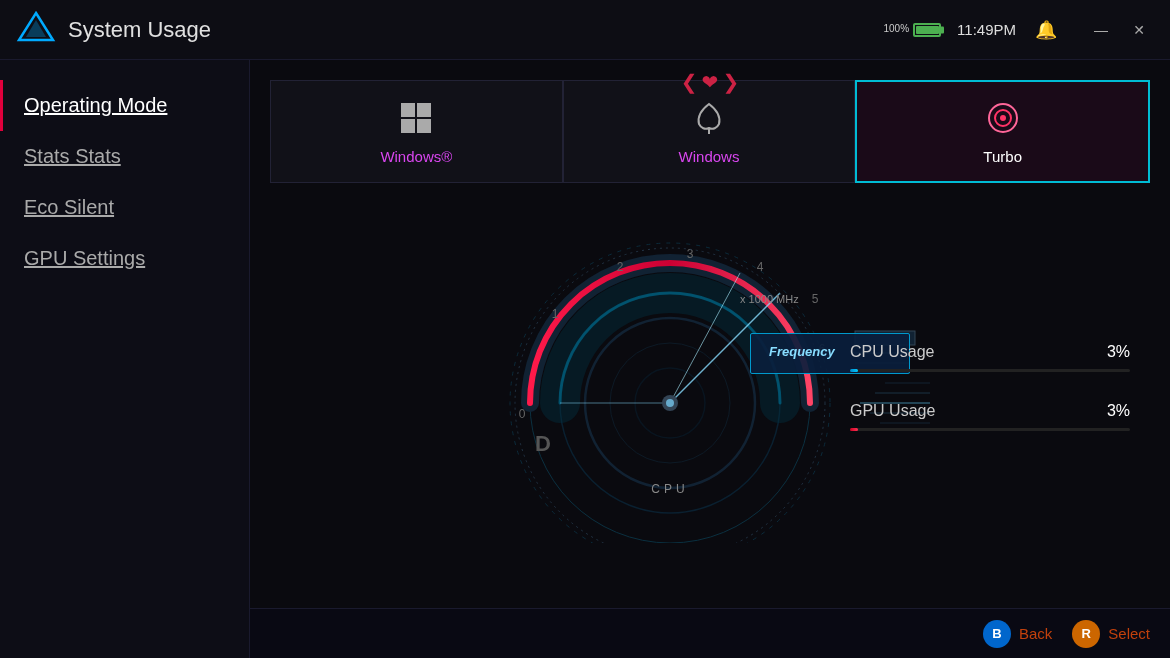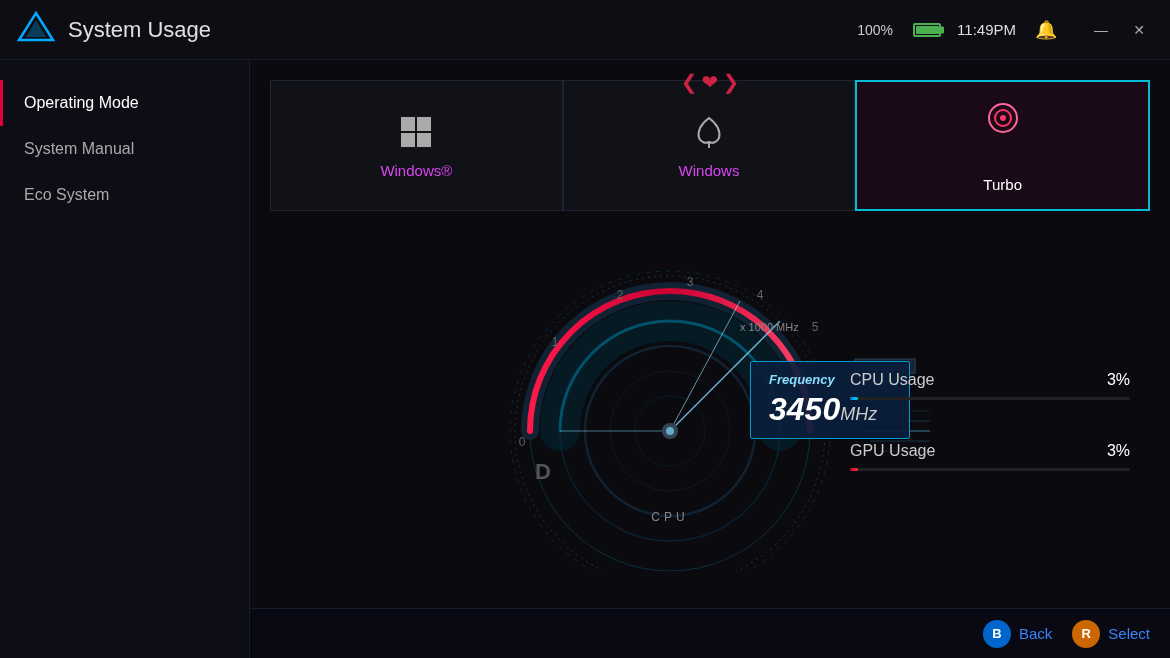--- a/index.html
+++ b/index.html
@@ -33,23 +33,23 @@
       color: #e0e0e0;
       flex: 1;
     }
     .titlebar-right {
       display: flex;
       align-items: center;
       gap: 16px;
     }
     .battery-info {
       display: flex;
-      align-items: center;
-      gap: 20px;
-      font-size: 14px;
+      align-items: flex-start;
+      gap: 4px;
+      font-size: 10px;
       color: #ccc;
     }
     .battery-bar {
       width: 28px;
       height: 14px;
       border: 2px solid #4caf50;
       border-radius: 2px;
       position: relative;
       display: inline-block;
     }
@@ -112,25 +112,26 @@
 
     
     .sidebar {
       width: 250px;
       background: #0d0d16;
       padding-top: 20px;
       border-right: 1px solid #1a1a2e;
     }
     .sidebar-item {
       padding: 14px 24px;
-      font-size: 16px;
+      font-size: 20px;
       color: #aaa;
       cursor: pointer;
       position: relative;
       transition: color 0.2s;
+      text-decoration: underline;
     }
     .sidebar-item.active {
       color: #fff;
     }
     .sidebar-item.active::before {
       content: '';
       position: absolute;
       left: 0;
       top: 0;
       bottom: 0;
@@ -177,21 +178,21 @@
       align-items: center;
       justify-content: center;
       font-size: 28px;
       color: #ccc;
     }
     .mode-tab.selected .mode-tab-icon { color: #ff6b9d; }
     .mode-tab-label {
       font-size: 15px;
       color: #d946ef;
     }
-    .mode-tab.selected .mode-tab-label { color: #fff; margin-top: 28px; }
+    .mode-tab.selected .mode-tab-label { color: #fff; }
 
     
     .gauge-area {
       display: flex;
       align-items: center;
       justify-content: center;
       position: relative;
       margin-top: 10px;
     }
 
@@ -240,21 +241,21 @@
     }
 
     
     .right-panel {
       position: absolute;
       right: 20px;
       top: 140px;
       width: 280px;
     }
     .usage-item {
-      margin-bottom: 42px;
+      margin-bottom: 30px;
     }
     .usage-header {
       display: flex;
       justify-content: space-between;
       align-items: center;
       margin-bottom: 8px;
     }
     .usage-label {
       font-size: 16px;
       color: #ccc;
@@ -315,21 +316,21 @@
       display: flex;
       align-items: center;
       justify-content: center;
       font-size: 13px;
       font-weight: bold;
     }
     .btn-b { background: #0066cc; color: #fff; }
     .btn-r { background: #cc6600; color: #fff; }
     .btn-label {
       font-size: 15px;
-      color: #3b82f6;
+      color: #c2410c;
     }
   </style>
 </head>
 <body>
 
 <div class="titlebar">
   <div class="app-logo">
     <svg width="40" height="40" viewBox="0 0 40 40">
       <polygon points="20,3 37,30 3,30" fill="none" stroke="#00aaff" stroke-width="2.5"></polygon>
       <polygon points="20,10 30,27 10,27" fill="#00aaff" opacity="0.3"></polygon>
@@ -349,22 +350,23 @@
       <div class="win-btn">—</div>
       <div class="win-btn close">✕</div>
     </div>
   </div>
 </div>
 
 <div class="main-layout">
 
   <div class="sidebar">
   <div class="sidebar-item active">Operating Mode</div>
-      <div class="sidebar-item">System Manual</div>
-      <div class="sidebar-item">Eco System</div>
+      <div class="sidebar-item">Stats Stats</div>
+      <div class="sidebar-item">Eco Silent</div>
+      <div class="sidebar-item">GPU Settings</div>
     </div>
 
   <div class="content">
 
     <div class="mode-tabs">
     <div class="mode-tab">
           <div class="mode-tab-icon">
             <svg width="36" height="36" viewBox="0 0 36 36">
               <rect x="3" y="3" width="14" height="14" fill="#aaa"></rect>
               <rect x="19" y="3" width="14" height="14" fill="#aaa"></rect>
@@ -465,23 +467,20 @@
 
           <line x1="390" y1="150" x2="450" y2="150" stroke="#224455" stroke-width="1.5"></line>
           <line x1="395" y1="160" x2="450" y2="160" stroke="#1a3344" stroke-width="1"></line>
           <line x1="395" y1="170" x2="450" y2="170" stroke="#1a3344" stroke-width="1"></line>
 
           <rect x="395" y="128" width="60" height="14" fill="#112233" stroke="#334455" stroke-width="1"></rect>
         </svg>
 
         <div class="frequency-popup">
           <div class="freq-label">Frequency</div>
-          <div>
-            <span class="freq-value">3450</span><span class="freq-unit">MHz</span>
-          </div>
         </div>
       </div>
 
       <div class="right-panel">
         <div class="usage-item">
           <div class="usage-header">
             <span class="usage-label">CPU Usage</span>
             <span class="usage-value">3%</span>
           </div>
           <div class="usage-bar-bg">

